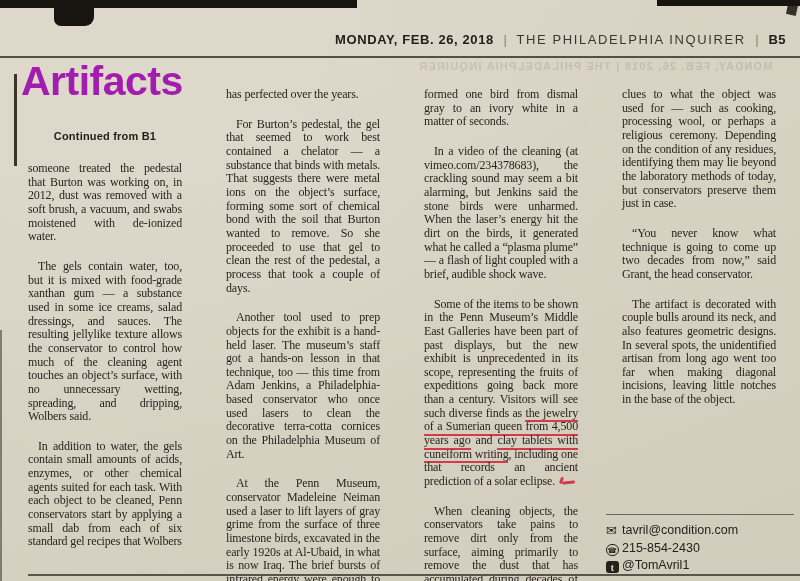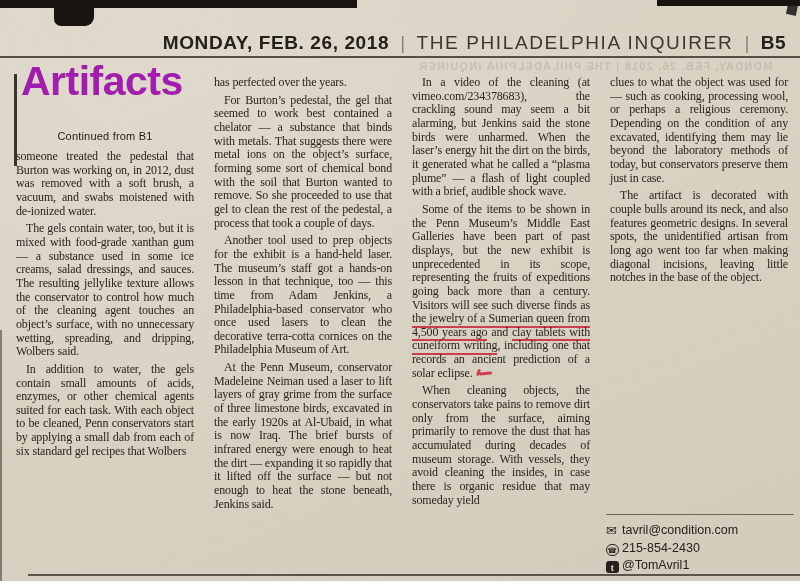--- a/index.html
+++ b/index.html
@@ -19,50 +19,50 @@
   .scan{position:absolute;background:#181511;}
   .scan-strip-left{left:0;top:0;width:357px;height:8px;}
   .scan-blob{left:54px;top:0;width:40px;height:26px;border-radius:0 0 9px 7px;}
   .scan-strip-right{left:657px;top:0;width:143px;height:6px;}
   .scan-corner{left:787px;top:4px;width:10px;height:11px;transform:rotate(12deg);opacity:.85;}
   .scan-edge-left{left:0;top:330px;width:2px;height:251px;opacity:.45;}
   .vert-mark{position:absolute;left:14px;top:74px;width:2.5px;height:92px;background:#3a342c;}
   
   .masthead{
     position:absolute;top:32px;right:14px;white-space:nowrap;
-    font-family:"Liberation Sans", sans-serif;font-size:19px;color:var(--ink-soft);
+    font-family:"Liberation Sans", sans-serif;font-size:13px;color:var(--ink-soft);
   }
   .masthead .date{font-weight:bold;color:#24201b;letter-spacing:.6px;}
   .masthead .sep{color:#8a8478;margin:0 6px;font-weight:normal;}
   .masthead .paper{letter-spacing:1.6px;color:#3c372e;}
   .masthead .pagenum{font-weight:bold;color:#24201b;letter-spacing:.5px;}
   .head-rule{position:absolute;left:0;top:56px;width:800px;height:1.6px;background:var(--rule);}
   .bleed{
     position:absolute;top:60px;right:28px;transform:scaleX(-1);
     font-family:"Liberation Sans", sans-serif;font-weight:bold;font-size:11px;
     letter-spacing:1.2px;color:rgba(96,90,78,.17);white-space:nowrap;
   }
   
   .headline{
     position:absolute;left:21px;top:61px;
     font-family:Liberation Sans, sans-serif;font-weight:bold;font-size:41px;line-height:1;
     letter-spacing:-.5px;color:#a21caf;
   }
   .continued{
     position:absolute;left:12px;top:130px;width:186px;text-align:center;
-    font-family:"Liberation Sans", sans-serif;font-weight:normal;font-size:11px;
+    font-family:"Liberation Sans", sans-serif;font-weight:bold;font-size:11px;
     letter-spacing:.2px;color:#221d18;
   }
   
   #columns{position:absolute;left:12px;top:72px;width:780px;height:509px;display:flex;}
   .col{width:186px;margin-right:12px;flex:none;}
   .col:last-child{margin-right:0;}
   .col-first{padding-top:74px;}
   .col p{
-    margin:4px;font-size:12px;line-height:13.65px;letter-spacing:-.15px;
+    margin:16px;font-size:12px;line-height:13.65px;letter-spacing:-.15px;
     text-align:justify;color:#2a2420;
   }
   .col p.ind{text-indent:10px;}
   .ru{border-bottom:2.4px solid var(--red);padding-bottom:.5px;}
   .red-mark{display:inline-block;position:relative;width:17px;height:9px;vertical-align:baseline;}
   .red-mark .rm-a{position:absolute;left:4px;bottom:1px;width:13px;height:3.4px;background:var(--red);border-radius:2px;transform:rotate(-5deg);}
   .red-mark .rm-b{position:absolute;left:2px;bottom:1px;width:3.4px;height:7px;background:var(--red);border-radius:2px;transform:rotate(20deg);}
   
   .contact{
     position:absolute;left:606px;top:514px;width:188px;
@@ -111,26 +111,28 @@
       <p class="ind"><span>The gels contain water, too, but it is mixed with food-grade xanthan gum — a substance used in some ice creams, salad dressings, and sauces. The resulting jellylike texture allows the conservator to control how much of the cleaning agent touches an object’s surface, with no unnecessary wetting, spreading, and dripping, Wolbers said.</span></p>
       <p class="ind"><span>In addition to water, the gels contain small amounts of acids, enzymes, or other chemical agents suited for each task. With each object to be cleaned, Penn conservators start by applying a small dab from each of six standard gel recipes that Wolbers</span></p>
     </div>
     <div class="col">
       <p><span>has perfected over the years.</span></p>
       <p class="ind"><span>For Burton’s pedestal, the gel that seemed to work best contained a chelator — a substance that binds with metals. That suggests there were metal ions on the object’s surface, forming some sort of chemical bond with the soil that Burton wanted to remove. So she proceeded to use that gel to clean the rest of the pedestal, a process that took a couple of days.</span></p>
       <p class="ind"><span>Another tool used to prep objects for the exhibit is a hand-held laser. The museum’s staff got a hands-on lesson in that technique, too — this time from Adam Jenkins, a Philadelphia-based conservator who once used lasers to clean the decorative terra-cotta cornices on the Philadelphia Museum of Art.</span></p>
       <p class="ind"><span>At the Penn Museum, conservator Madeleine Neiman used a laser to lift layers of gray grime from the surface of three limestone birds, excavated in the early 1920s at Al-Ubaid, in what is now Iraq. The brief bursts of infrared energy were enough to heat the dirt — expanding it so rapidly that it lifted off the surface — but not enough to heat the stone beneath, Jenkins said.</span></p>
     </div>
     <div class="col">
+      <p><span>formed one bird from dismal gray to an ivory white in a matter of seconds.</span></p>
       <p class="ind"><span>In a video of the cleaning (at vimeo.com/234378683), the crackling sound may seem a bit alarming, but Jenkins said the stone birds were unharmed. When the laser’s energy hit the dirt on the birds, it generated what he called a “plasma plume” — a flash of light coupled with a brief, audible shock wave.</span></p>
       <p class="ind"><span>Some of the items to be shown in the Penn Museum’s Middle East Galleries have been part of past displays, but the new exhibit is unprecedented in its scope, representing the fruits of expeditions going back more than a century. Visitors will see such diverse finds as </span><span class="ru">the jewelry of a Sumerian queen from 4,500 years ago</span><span> and </span><span class="ru">clay tablets with cuneiform writing</span><span>, including one that records an ancient prediction of a solar eclipse. </span><span class="red-mark"><i class="rm-a"></i><i class="rm-b"></i></span></p>
       <p class="ind"><span>When cleaning objects, the conservators take pains to remove dirt only from the surface, aiming primarily to remove the dust that has accumulated during decades of museum storage. With vessels, they avoid cleaning the insides, in case there is organic residue that may someday yield</span></p>
     </div>
     <div class="col">
-      <p><span>clues to what the object was used for — such as cooking, processing wool, or perhaps a religious ceremony. Depending on the condition of any excavated, identifying them may lie beyond the laboratory methods of today, but conservators preserve them just in case.</span></p>
+      <p><span>clues to what the object was used for — such as cooking, processing wool, or perhaps a religious ceremony. Depending on the condition of any residues, identifying them may lie beyond the laboratory methods of today, but conservators preserve them just in case.</span></p>
+      <p class="ind"><span>“You never know what technique is going to come up two decades from now,” said Grant, the head conservator.</span></p>
       <p class="ind"><span>The artifact is decorated with couple bulls around its neck, and also features geometric designs. In several spots, the unidentified artisan from long ago went too far when making diagonal incisions, leaving little notches in the base of the object.</span></p>
     </div>
   </div>
 
 <div class="contact">
   <div class="rule"></div>
   <div class="row">
     <span class="cicon">✉</span>
     <span>tavril@condition.com</span>
   </div>

